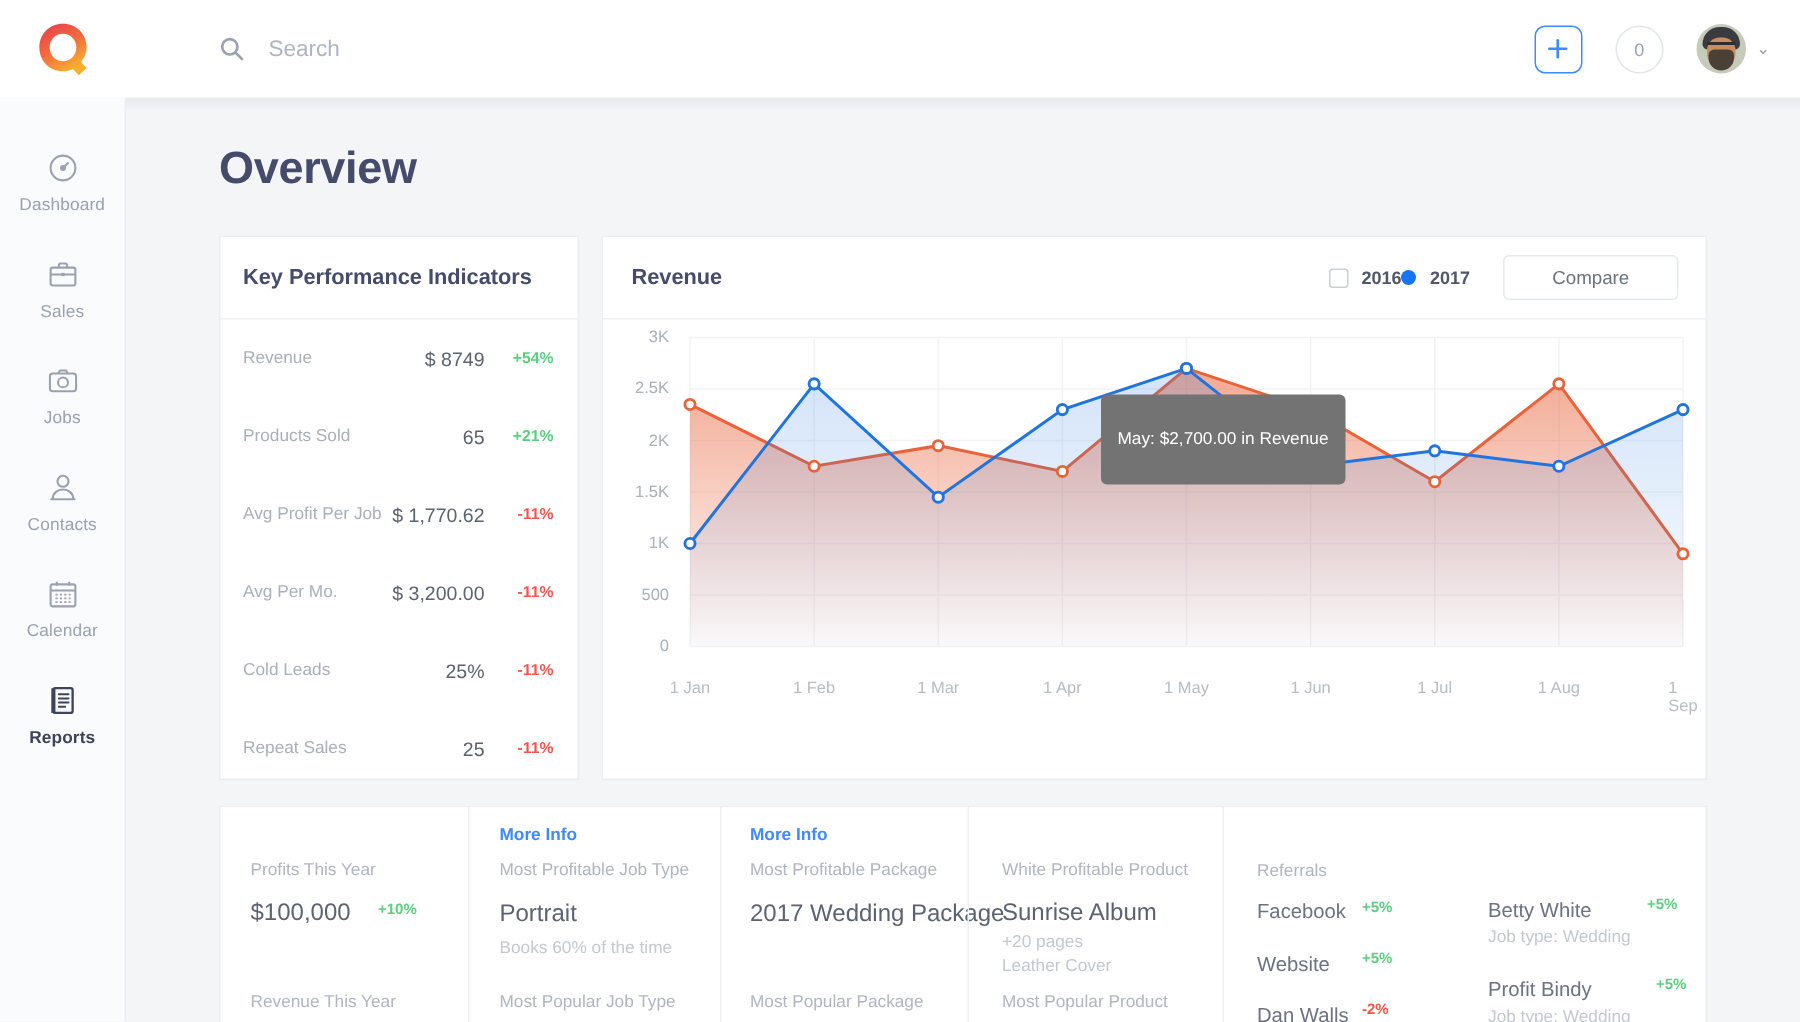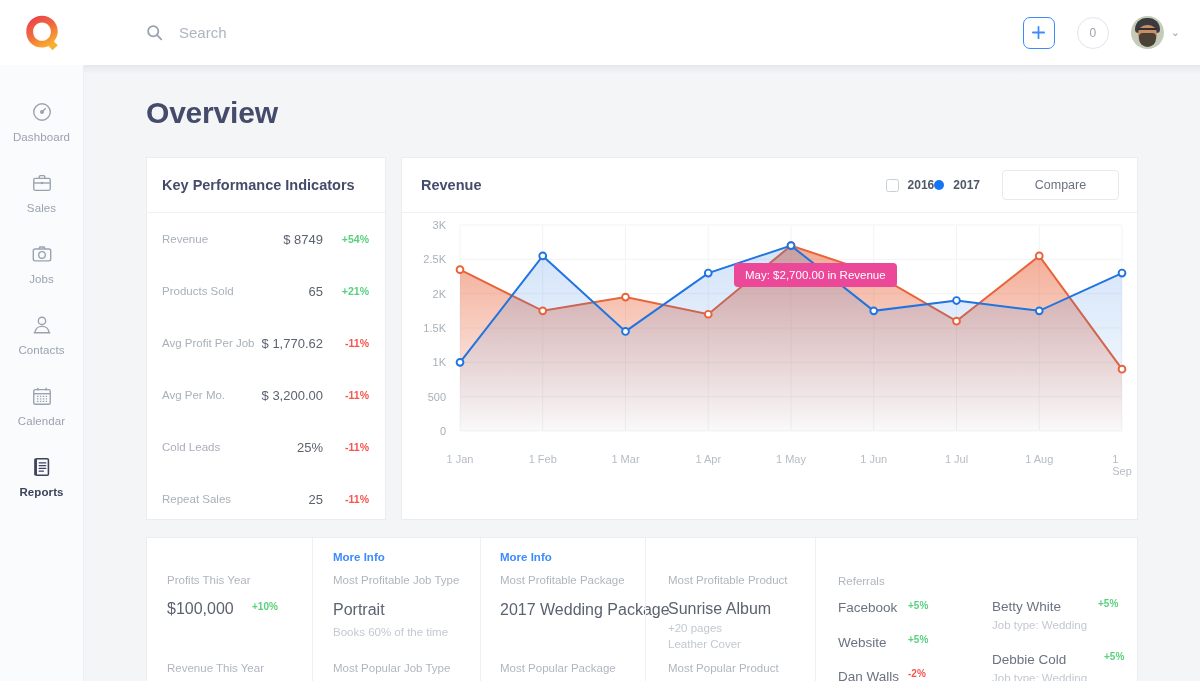--- a/index.html
+++ b/index.html
@@ -113,22 +113,22 @@
   .legend-label { font-size: 12px; font-weight: bold; color: #4f5768; }
   .compare-btn {
     margin-left: 22px; width: 117px; height: 30px; border: 1px solid #e6e9ed;
     border-radius: 4px; background: #fff; cursor: pointer;
     font-family: "Liberation Sans", sans-serif; font-size: 12.5px; color: #6b7280;
   }
   .chart-body { position: relative; width: 100%; height: 307px; }
   .ytick { position: absolute; right: 0; font-size: 11px; color: #a9b0ba; transform: translateY(-50%); }
   .xtick { position: absolute; font-size: 11px; color: #b6bcc5; transform: translateX(-50%); }
   .tooltip {
-    position: absolute; background: #ec4899; color: #fff; font-size: 11.5px;
-    padding: 6px 11px; border-radius: 4px; white-space: nowrap; z-index: 6;
+    position: absolute; background: #737373; color: #fff; font-size: 11.5px;
+    padding: 24px 11px; border-radius: 4px; white-space: nowrap; z-index: 6;
   }
   
   .bottom-card {
     position: absolute; left: 62px; top: 472px; width: 992px; height: 160px;
     overflow: hidden;
   }
   .bcol { position: absolute; top: 0; height: 160px; }
   .bcol.div { border-left: 1px solid #eef0f3; }
   .more-info { font-size: 11.5px; color: #3d8bfd; font-weight: bold; cursor: pointer; }
   .b-label { font-size: 11.5px; color: #b0b6c0; }
@@ -412,39 +412,39 @@
     </div>
 
     <div class="bcol div" style="left:333px;width:165px;">
       <div class="more-info" style="position:absolute;left:19px;top:13px;">More Info</div>
       <div class="b-label" style="position:absolute;left:19px;top:36px;">Most Profitable Package</div>
       <div class="b-big" style="position:absolute;left:19px;top:63px;white-space:nowrap;">2017 Wedding Package</div>
       <div class="b-label" style="position:absolute;left:19px;top:124px;">Most Popular Package</div>
     </div>
 
     <div class="bcol div" style="left:498px;width:170px;">
-      <div class="b-label" style="position:absolute;left:22px;top:36px;">Most Profitable Product</div>
+      <div class="b-label" style="position:absolute;left:22px;top:36px;">White Profitable Product</div>
       <div class="b-big" style="position:absolute;left:22px;top:62px;">Sunrise Album</div>
       <div class="b-sub" style="position:absolute;left:22px;top:84px;">+20 pages</div>
       <div class="b-sub" style="position:absolute;left:22px;top:100px;">Leather Cover</div>
       <div class="b-label" style="position:absolute;left:22px;top:124px;">Most Popular Product</div>
     </div>
 
     <div class="bcol div" style="left:668px;width:155px;">
       <div class="b-label" style="position:absolute;left:22px;top:37px;">Referrals</div>
       <div class="b-name" style="position:absolute;left:22px;top:62px;">Facebook</div>
       <div class="b-delta pos" style="position:absolute;left:92px;top:62px;">+5%</div>
       <div class="b-name" style="position:absolute;left:22px;top:97px;">Website</div>
       <div class="b-delta pos" style="position:absolute;left:92px;top:96px;">+5%</div>
       <div class="b-name" style="position:absolute;left:22px;top:131px;">Dan Walls</div>
       <div class="b-delta neg" style="position:absolute;left:92px;top:130px;">-2%</div>
     </div>
 
     <div class="bcol" style="left:823px;width:169px;">
       <div class="b-name" style="position:absolute;left:22px;top:61px;">Betty White</div>
       <div class="b-delta pos" style="position:absolute;left:128px;top:60px;">+5%</div>
       <div class="b-sub" style="position:absolute;left:22px;top:81px;">Job type: Wedding</div>
-      <div class="b-name" style="position:absolute;left:22px;top:114px;">Debbie Cold</div>
+      <div class="b-name" style="position:absolute;left:22px;top:114px;">Profit Bindy</div>
       <div class="b-delta pos" style="position:absolute;left:134px;top:113px;">+5%</div>
       <div class="b-sub" style="position:absolute;left:22px;top:134px;">Job type: Wedding</div>
     </div>
   </div>
 </div>
 
 </body></html>

